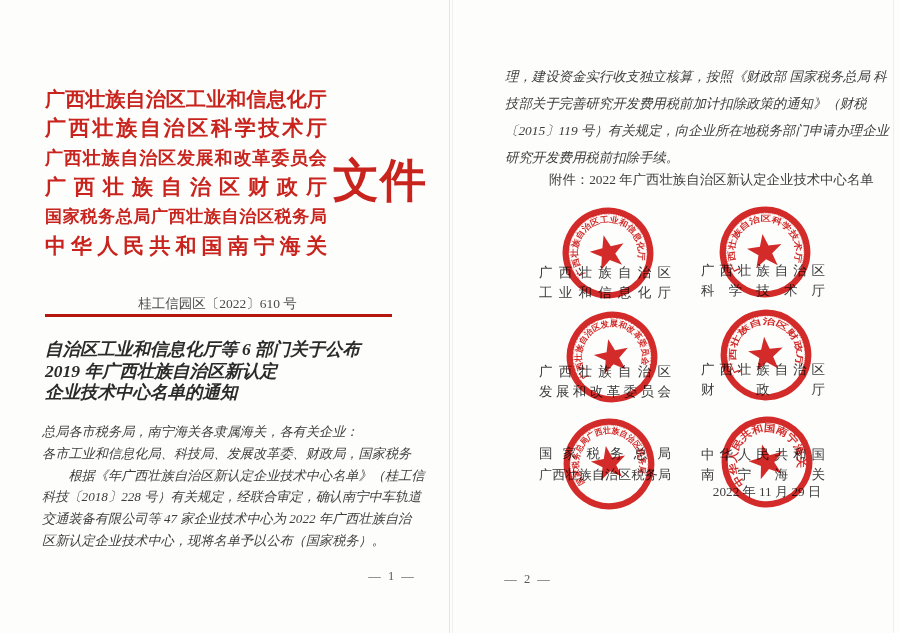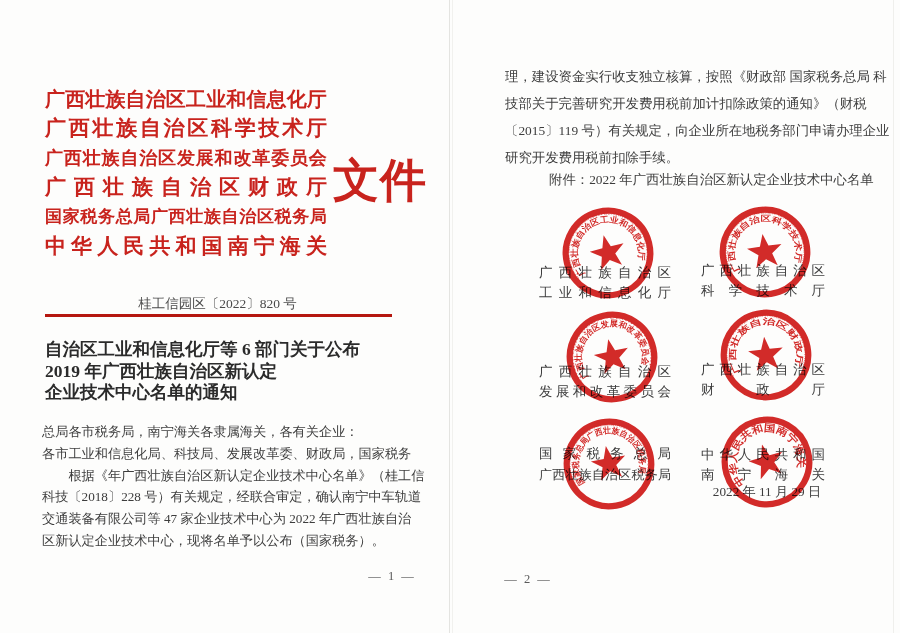--- a/index.html
+++ b/index.html
@@ -66,21 +66,21 @@
   
   .seal{position:absolute;width:96px;height:96px;z-index:2;
         mix-blend-mode:multiply;opacity:.93;}
   #seal1{left:560px;top:205px;}
   #seal2{left:717px;top:204px;}
   #seal3{left:564px;top:309px;}
   #seal4{left:718px;top:307px;}
   #seal5{left:561px;top:416px;}
   #seal6{left:719px;top:414px;}
   .seal svg{display:block;width:96px;height:96px;}
-  .ln{display:block;}
+  .ln{display:block;font-style:italic;}
 </style>
 </head>
 <body>
 
 <div class="canvas">
 
   <div class="page page1">
     <div class="header-block">
         <div class="jrow" style="height: 29.5px; font-size: 20px;">
           <span>广</span>
@@ -168,21 +168,21 @@
           <span>和</span>
           <span>国</span>
           <span>南</span>
           <span>宁</span>
           <span>海</span>
           <span>关</span>
         </div>
       </div>
     <div class="wenjian">文件</div>
 
-    <div class="doc-number">桂工信园区〔2022〕820 号</div>
+    <div class="doc-number">桂工信园区〔2022〕610 号</div>
     <div class="red-rule"></div>
 
     <div class="title">
         <div class="ln">自治区工业和信息化厅等 6 部门关于公布</div>
         <div class="ln">2019 年广西壮族自治区新认定</div>
         <div class="ln">企业技术中心名单的通知</div>
       </div>
 
     <div class="body1"><div class="ln">总局各市税务局，南宁海关各隶属海关，各有关企业：</div><div class="ln">各市工业和信息化局、科技局、发展改革委、财政局，国家税务</div><div class="ln">　　根据《年广西壮族自治区新认定企业技术中心名单》（桂工信</div><div class="ln">科技〔2018〕228 号）有关规定，经联合审定，确认南宁中车轨道</div><div class="ln">交通装备有限公司等 47 家企业技术中心为 2022 年广西壮族自治</div><div class="ln">区新认定企业技术中心，现将名单予以公布（国家税务）。</div></div>
 

